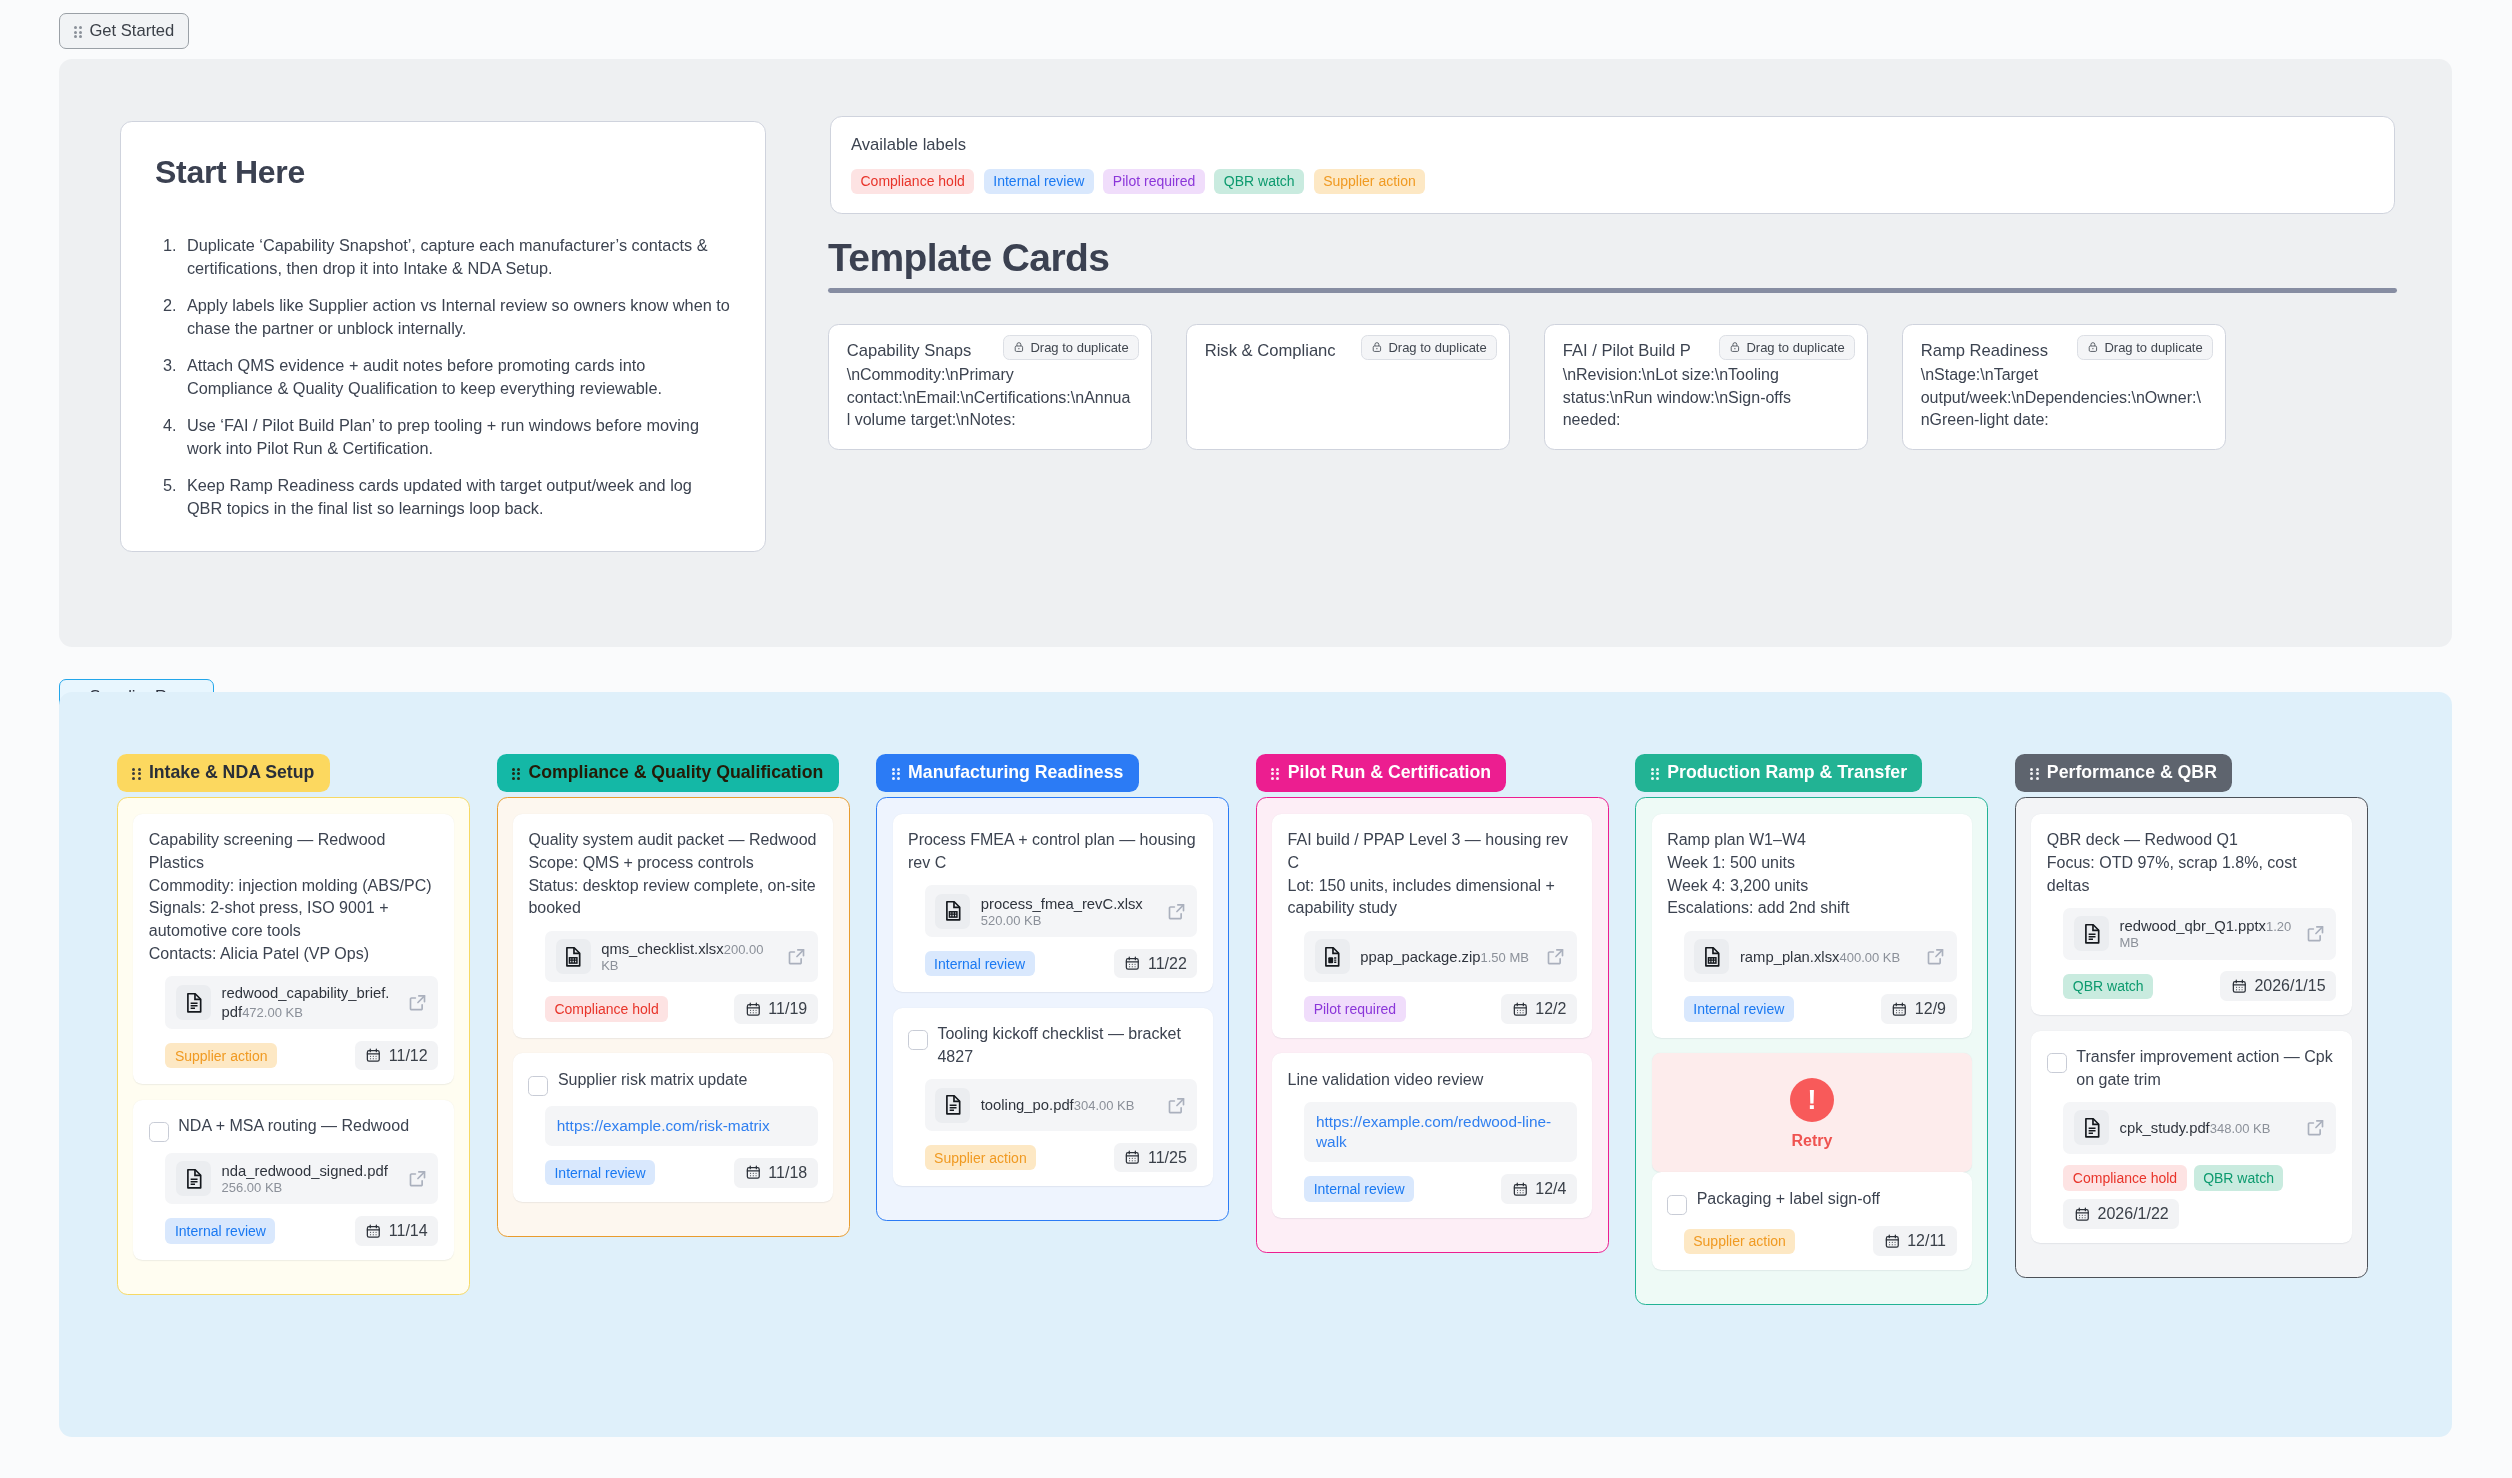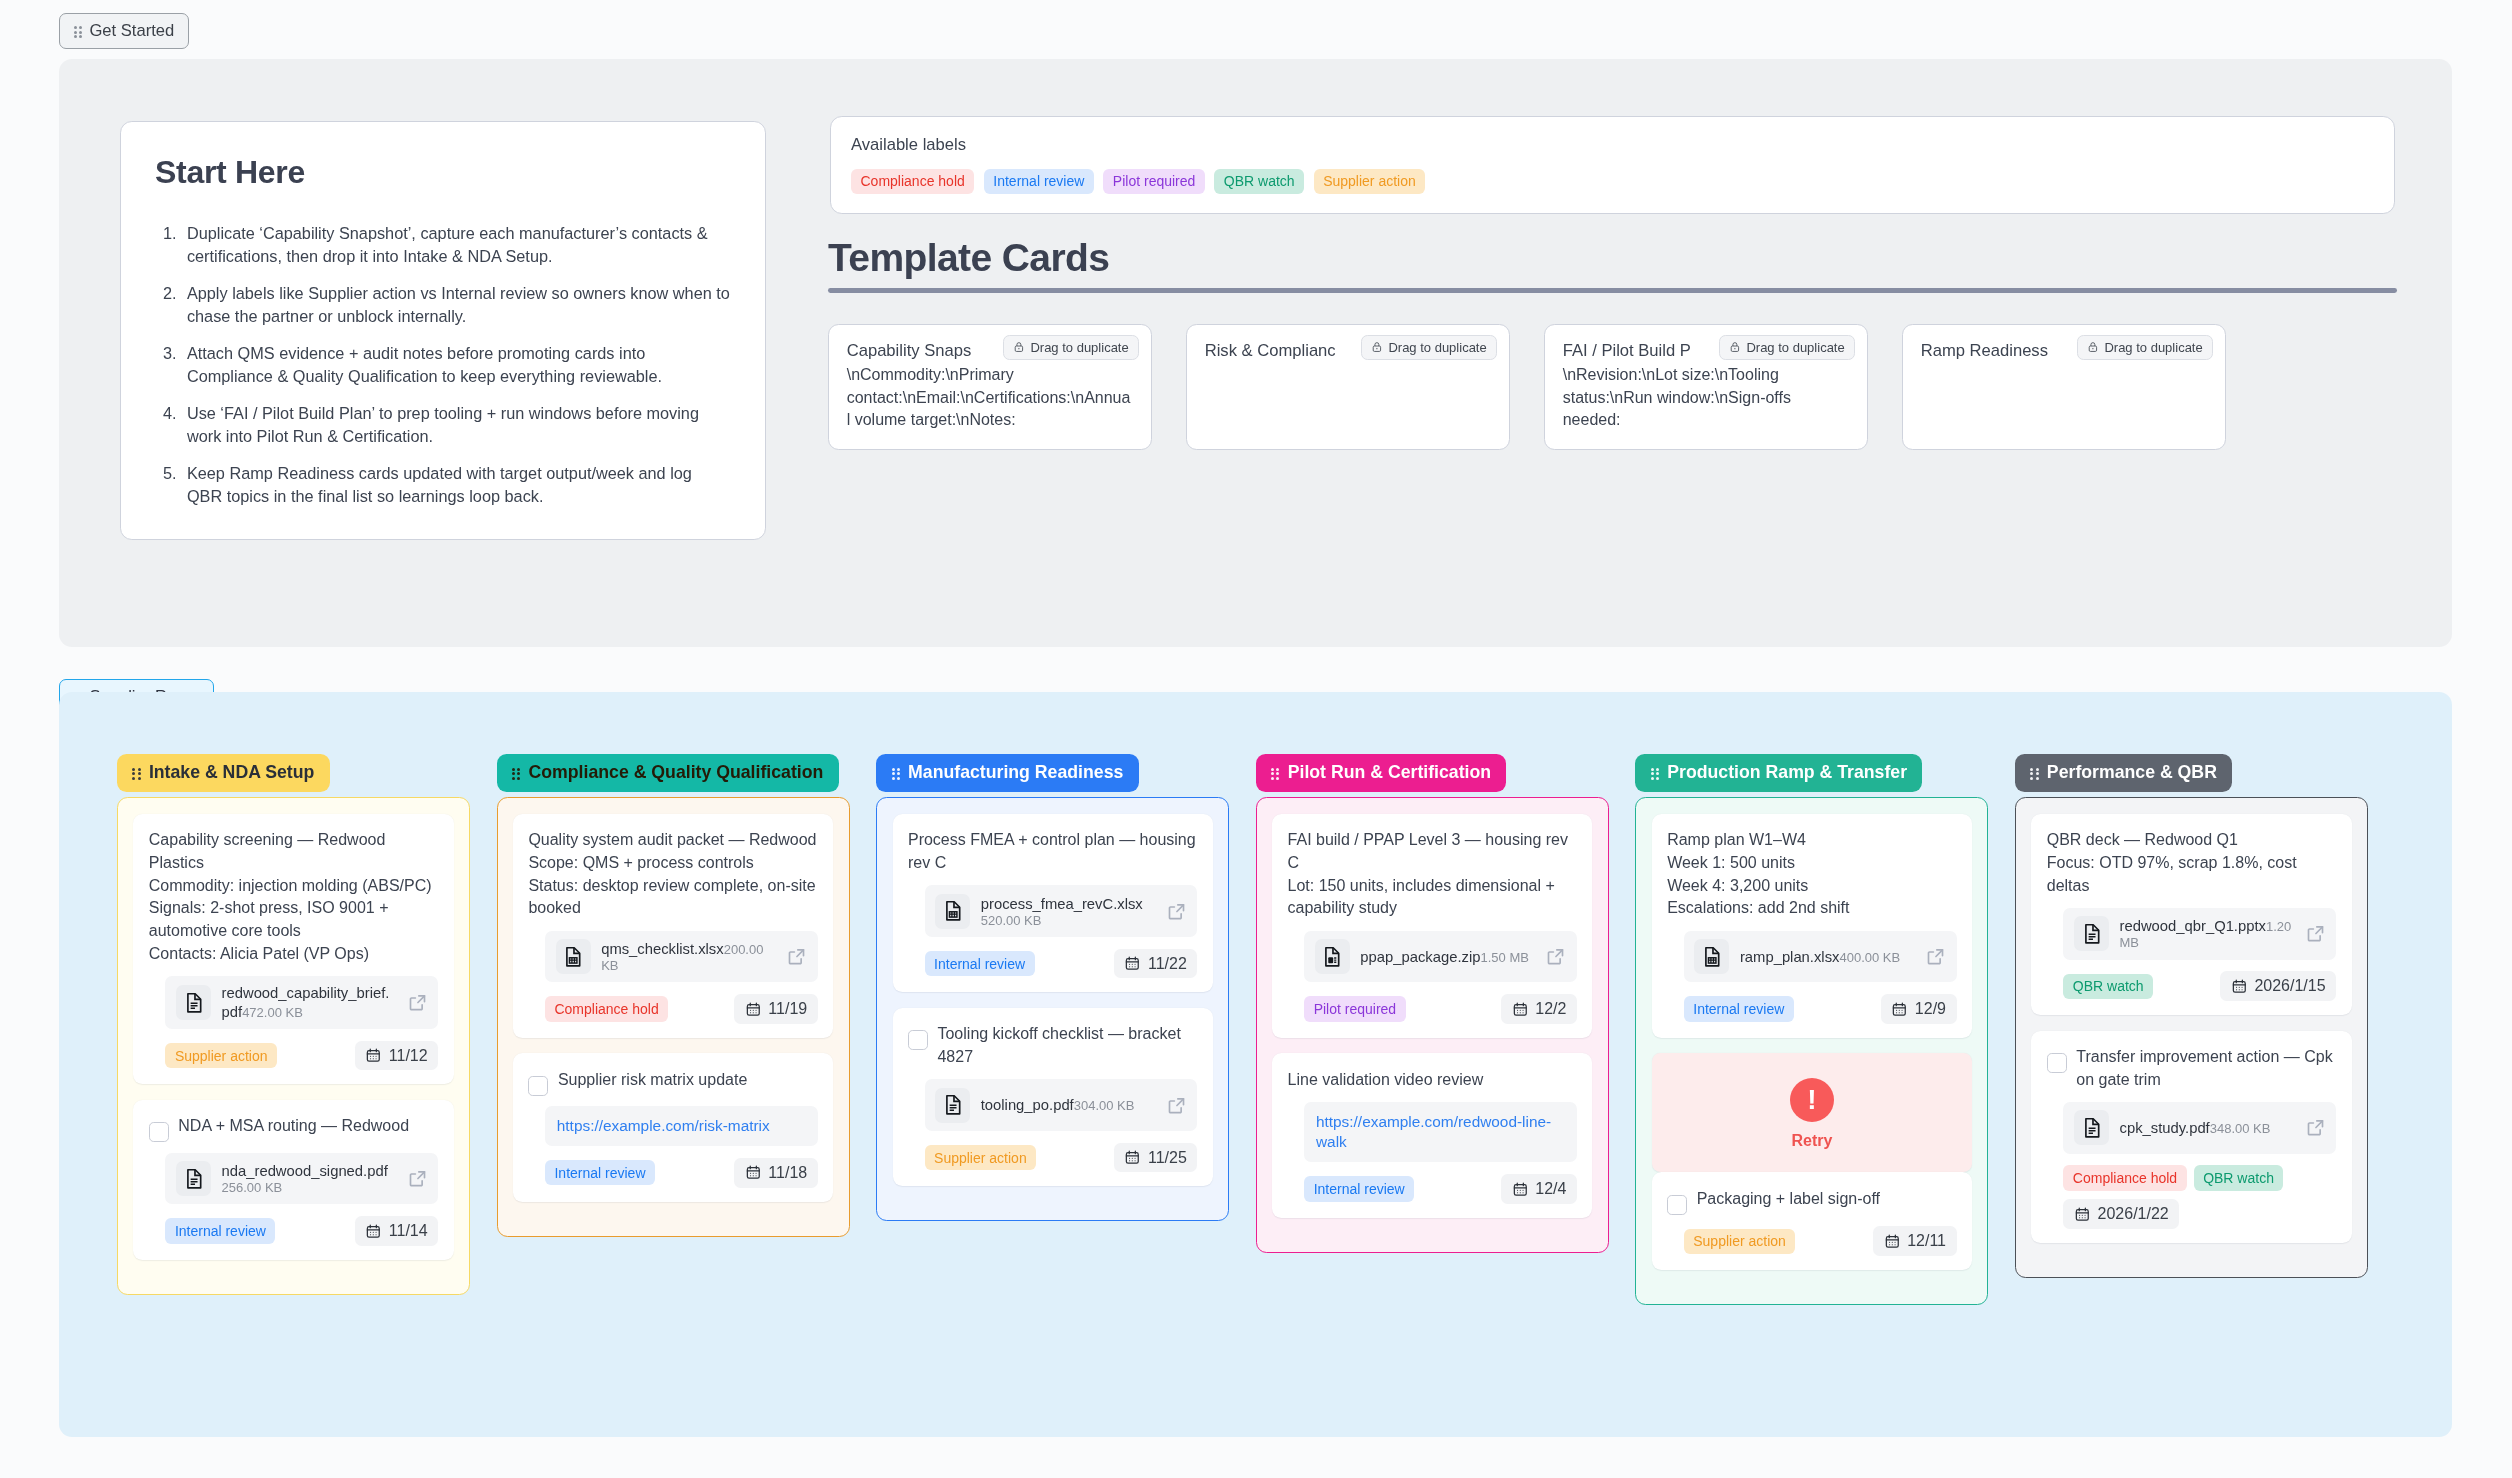--- a/index.html
+++ b/index.html
@@ -45,21 +45,21 @@
   #panel-getstarted { left: 59px; top: 59px; width: 2393px; height: 588px; }
 
   
   #start-here {
     position: absolute; left: 120px; top: 121px; width: 646px;
     background: #fff; border: 1.8px solid #cfd3dd; border-radius: 11.8px;
     padding: 32px 34px 31px 34px;
   }
   #start-here h2 {
     font-size: 32px; font-weight: bold; color: #3b4151;
-    letter-spacing: -0.3px; margin-bottom: 31px;
+    letter-spacing: -0.3px; margin-bottom: 43px;
   }
   #start-here ol { margin: 0 0 0 26px; }
   #start-here li {
     font-size: 16.3px; line-height: 1.42; color: #3c4350;
     margin-bottom: 13.6px; padding-left: 5.9px;
   }
   #start-here li:last-child { margin-bottom: 0; }
 
   
   #labels-card {
@@ -269,20 +269,21 @@
       <div class="tpl-card">
         <div class="dup-badge">
           <svg class="lock-ico" viewBox="0 0 24 24" fill="none" stroke="#4a5058" stroke-width="1.8">
             <rect x="4.5" y="10" width="15" height="11" rx="2.5"></rect>
             <path d="M8 10V7.2A4 4 0 0 1 16 7.2V10"></path>
             <path d="M12 14v2.6" stroke-width="2"></path>
           </svg>
           <span>Drag to duplicate</span>
         </div>
         <div class="tpl-title">Ramp Readiness</div>
+        <div class="tpl-body">\nStage:\nTarget output/week:\nDependencies:\nOwner:\nGreen-light date:</div>
       </div>
     </div>
 
   <div class="sec-tab blue" style="left:59px; top:679px;">
     <span class="grip">
         <i></i>
         <i></i>
         <i></i>
         <i></i>
         <i></i>

